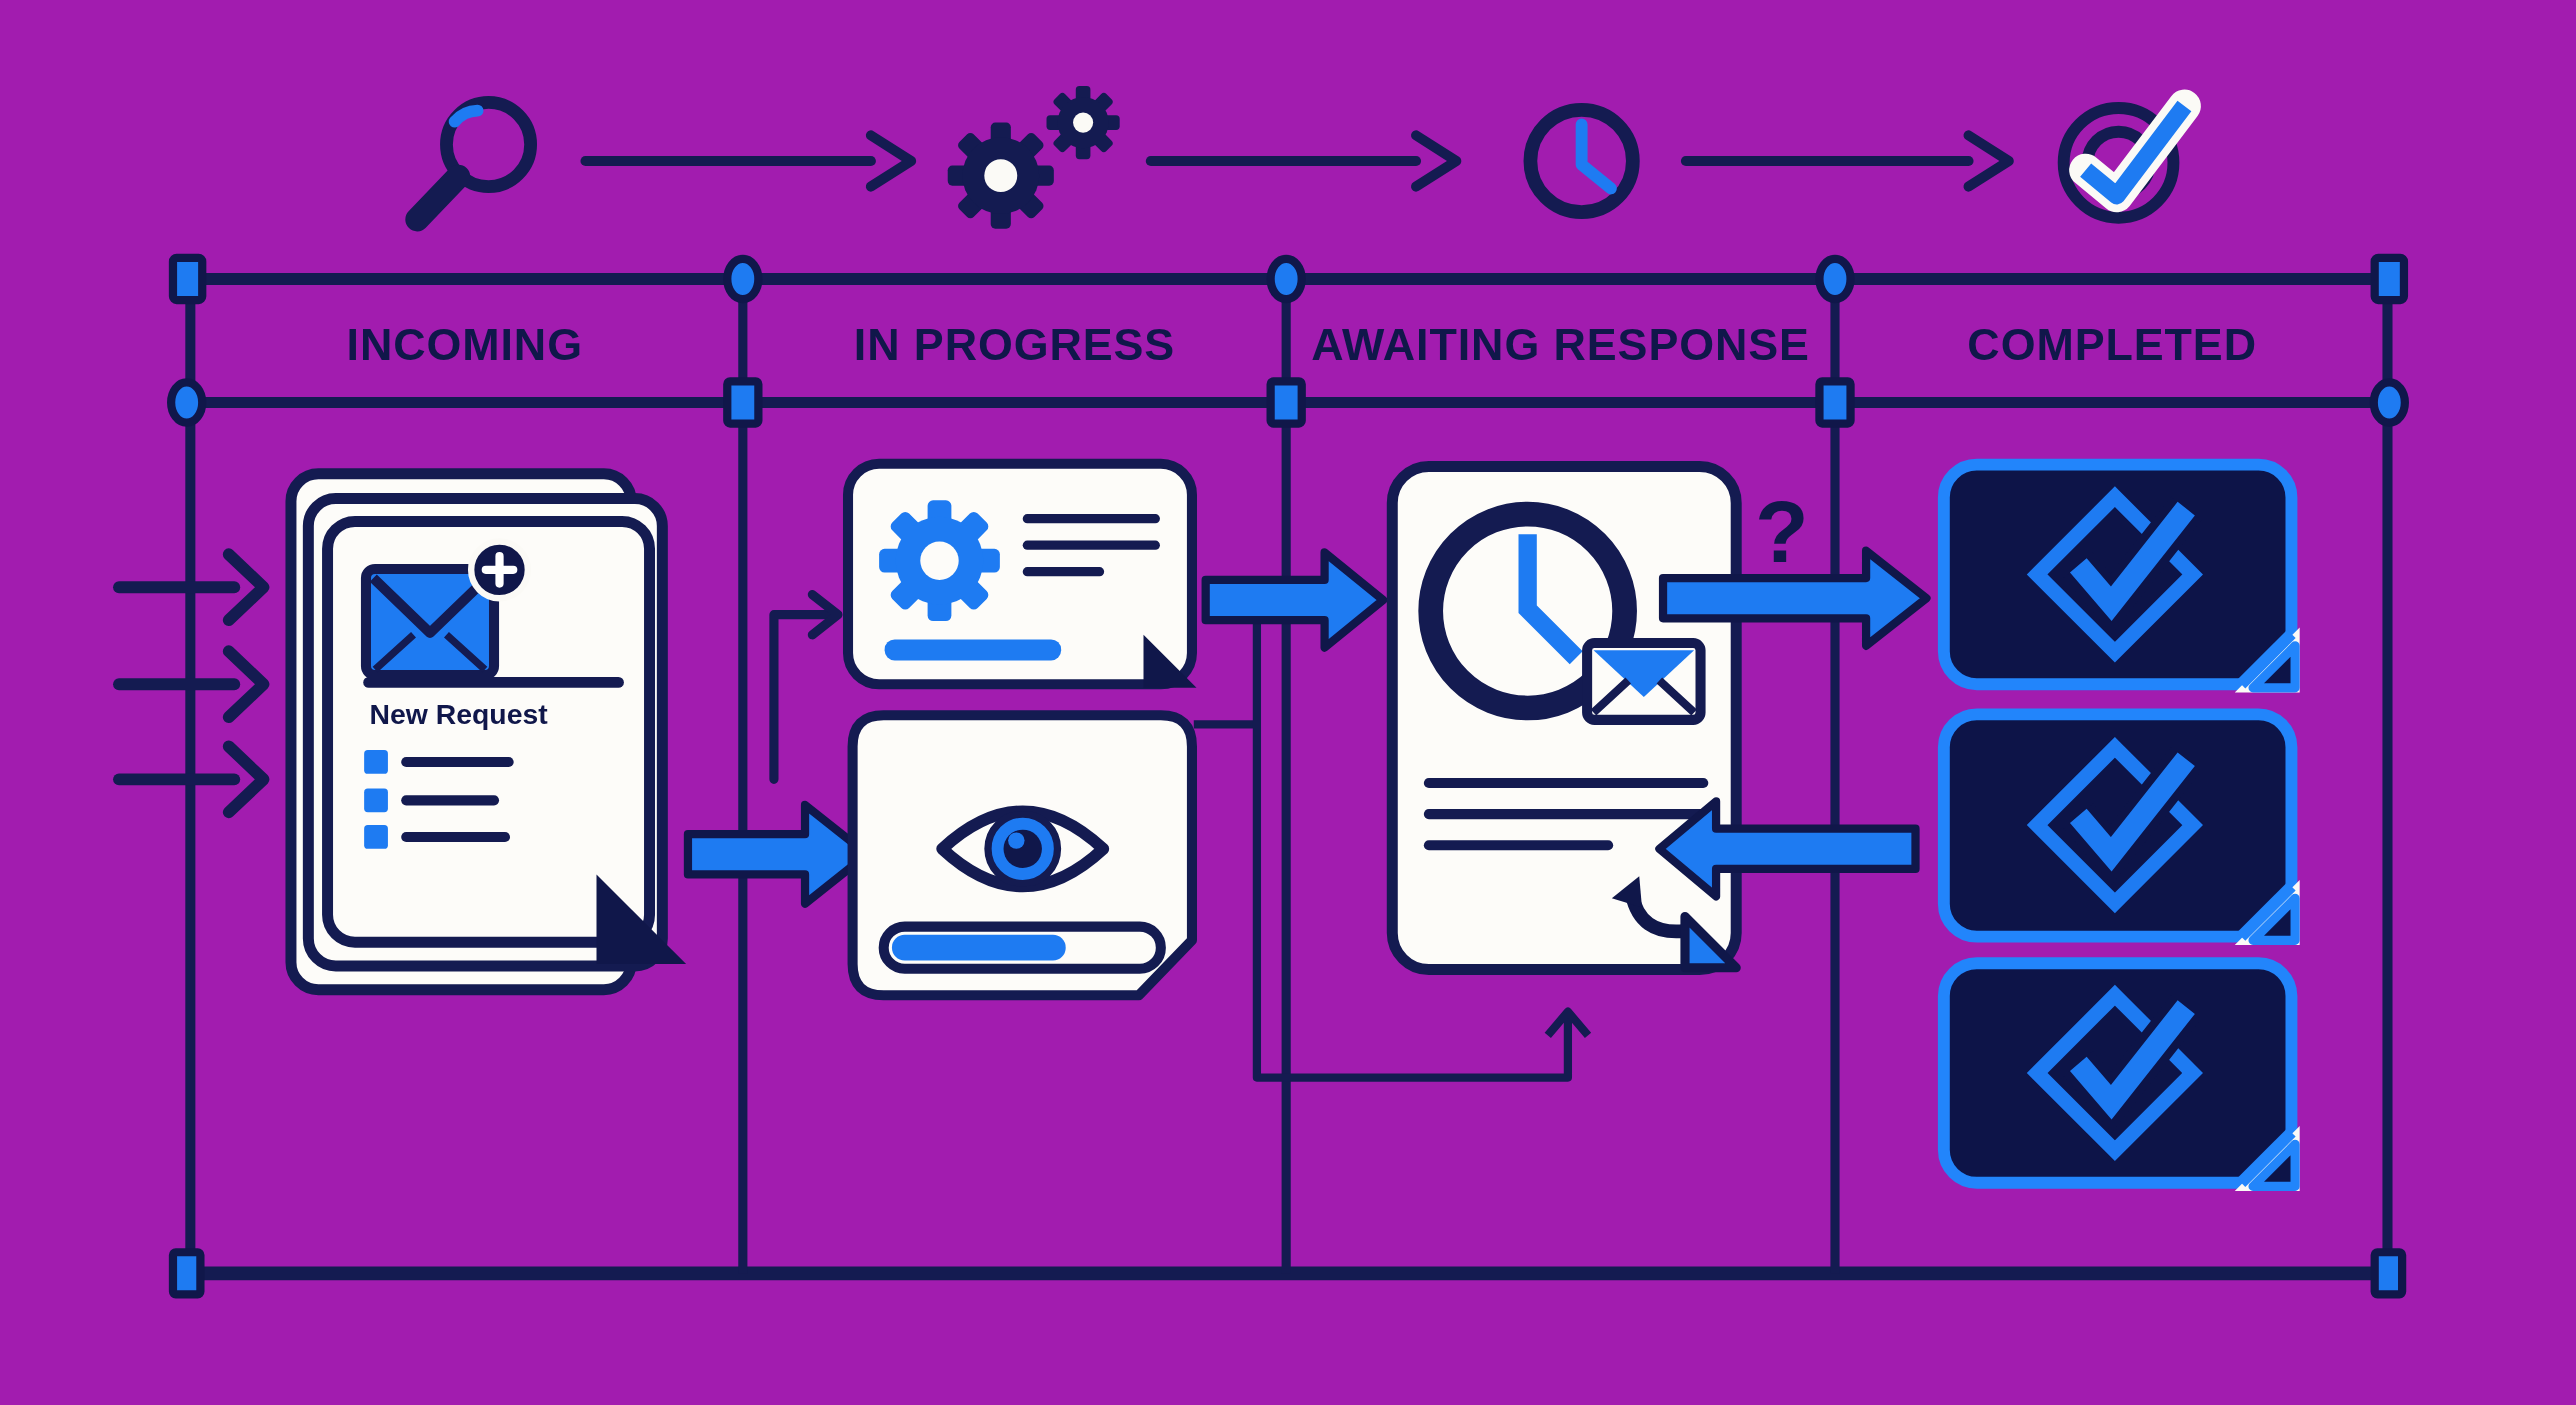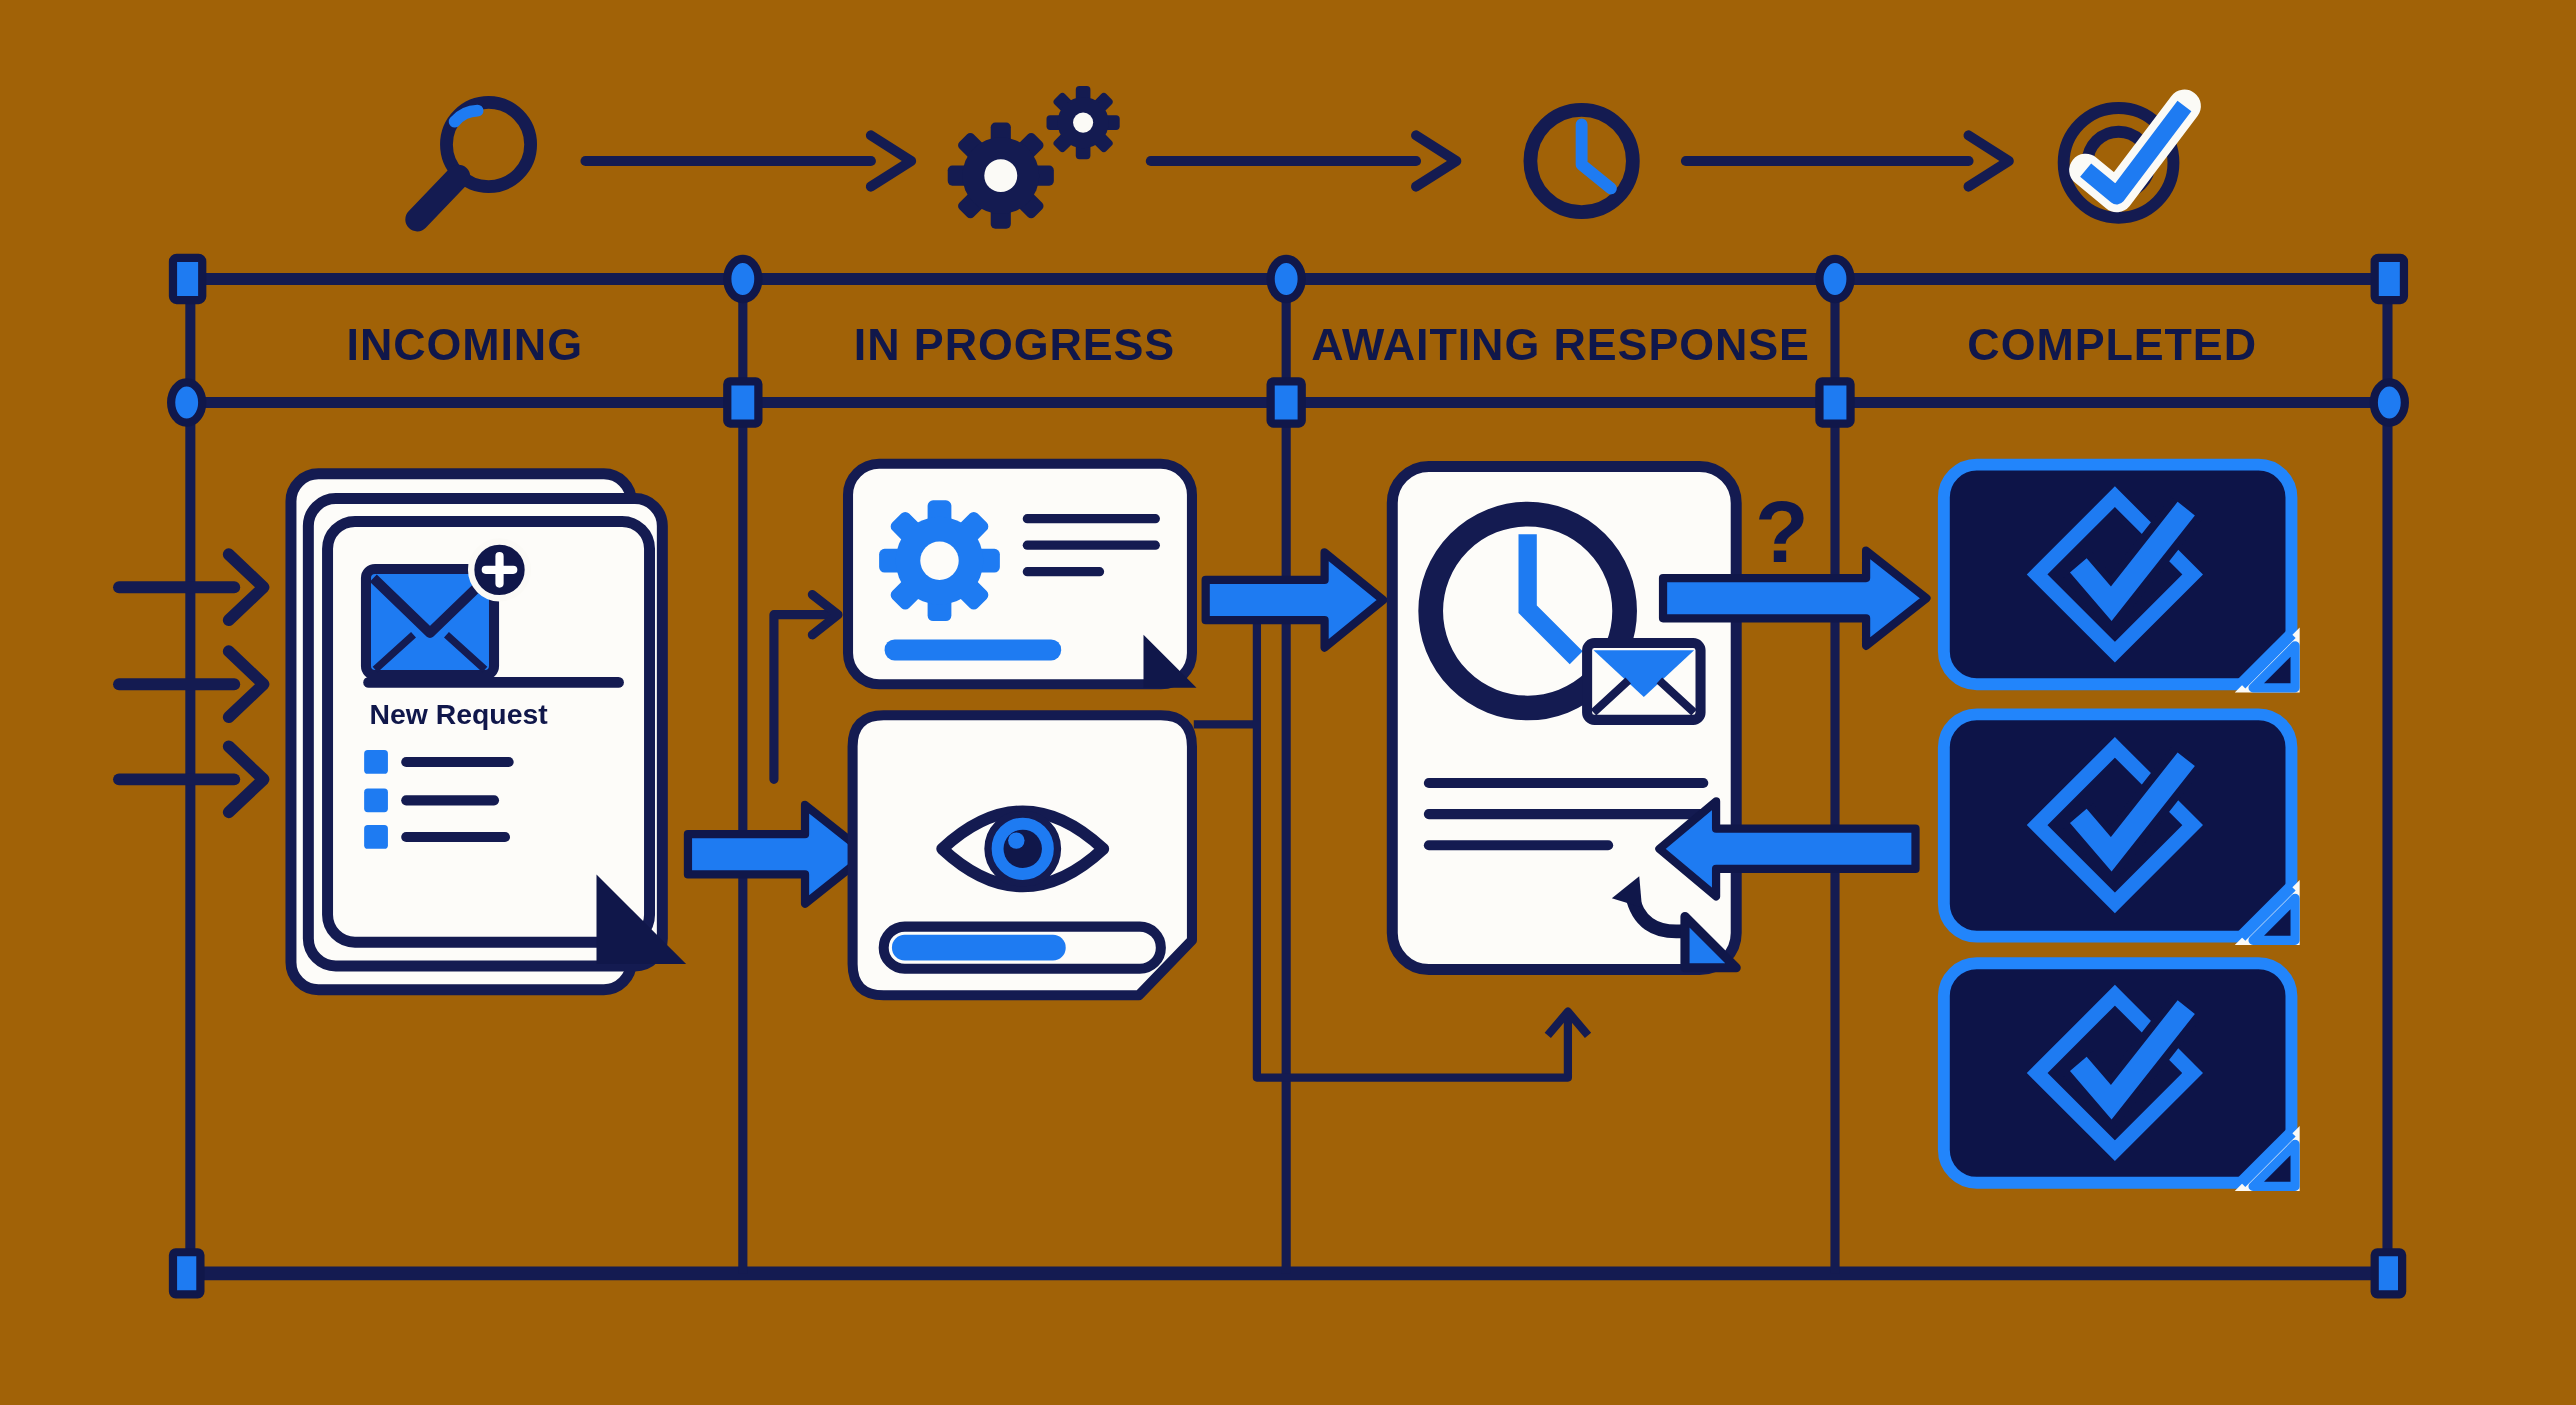--- a/index.html
+++ b/index.html
@@ -1,16 +1,16 @@
 <!DOCTYPE html>
 <html style="font-size:14.6px"><head>
 <meta charset="utf-8">
 <style>
   html,body{margin:0;padding:0;background:#fbfaf6;width:2576px;height:1405px;overflow:hidden;}
-  .stage{position:relative;width:2576px;height:1405px;background:#a16207;font-family:"Liberation Sans",sans-serif;}
+  .stage{position:relative;width:2576px;height:1405px;background:#a21caf;font-family:"Liberation Sans",sans-serif;}
   svg{position:absolute;top:0;left:0;}
   text{font-family:"Liberation Sans","DejaVu Sans",sans-serif;}
   .hdr{font-weight:bold;font-size:49px;letter-spacing:1px;fill:#10174a;}
 </style>
 </head>
 <body>
 
 <div class="stage">
 <svg width="2576" height="1405" viewBox="0 0 2816 1536">
 

